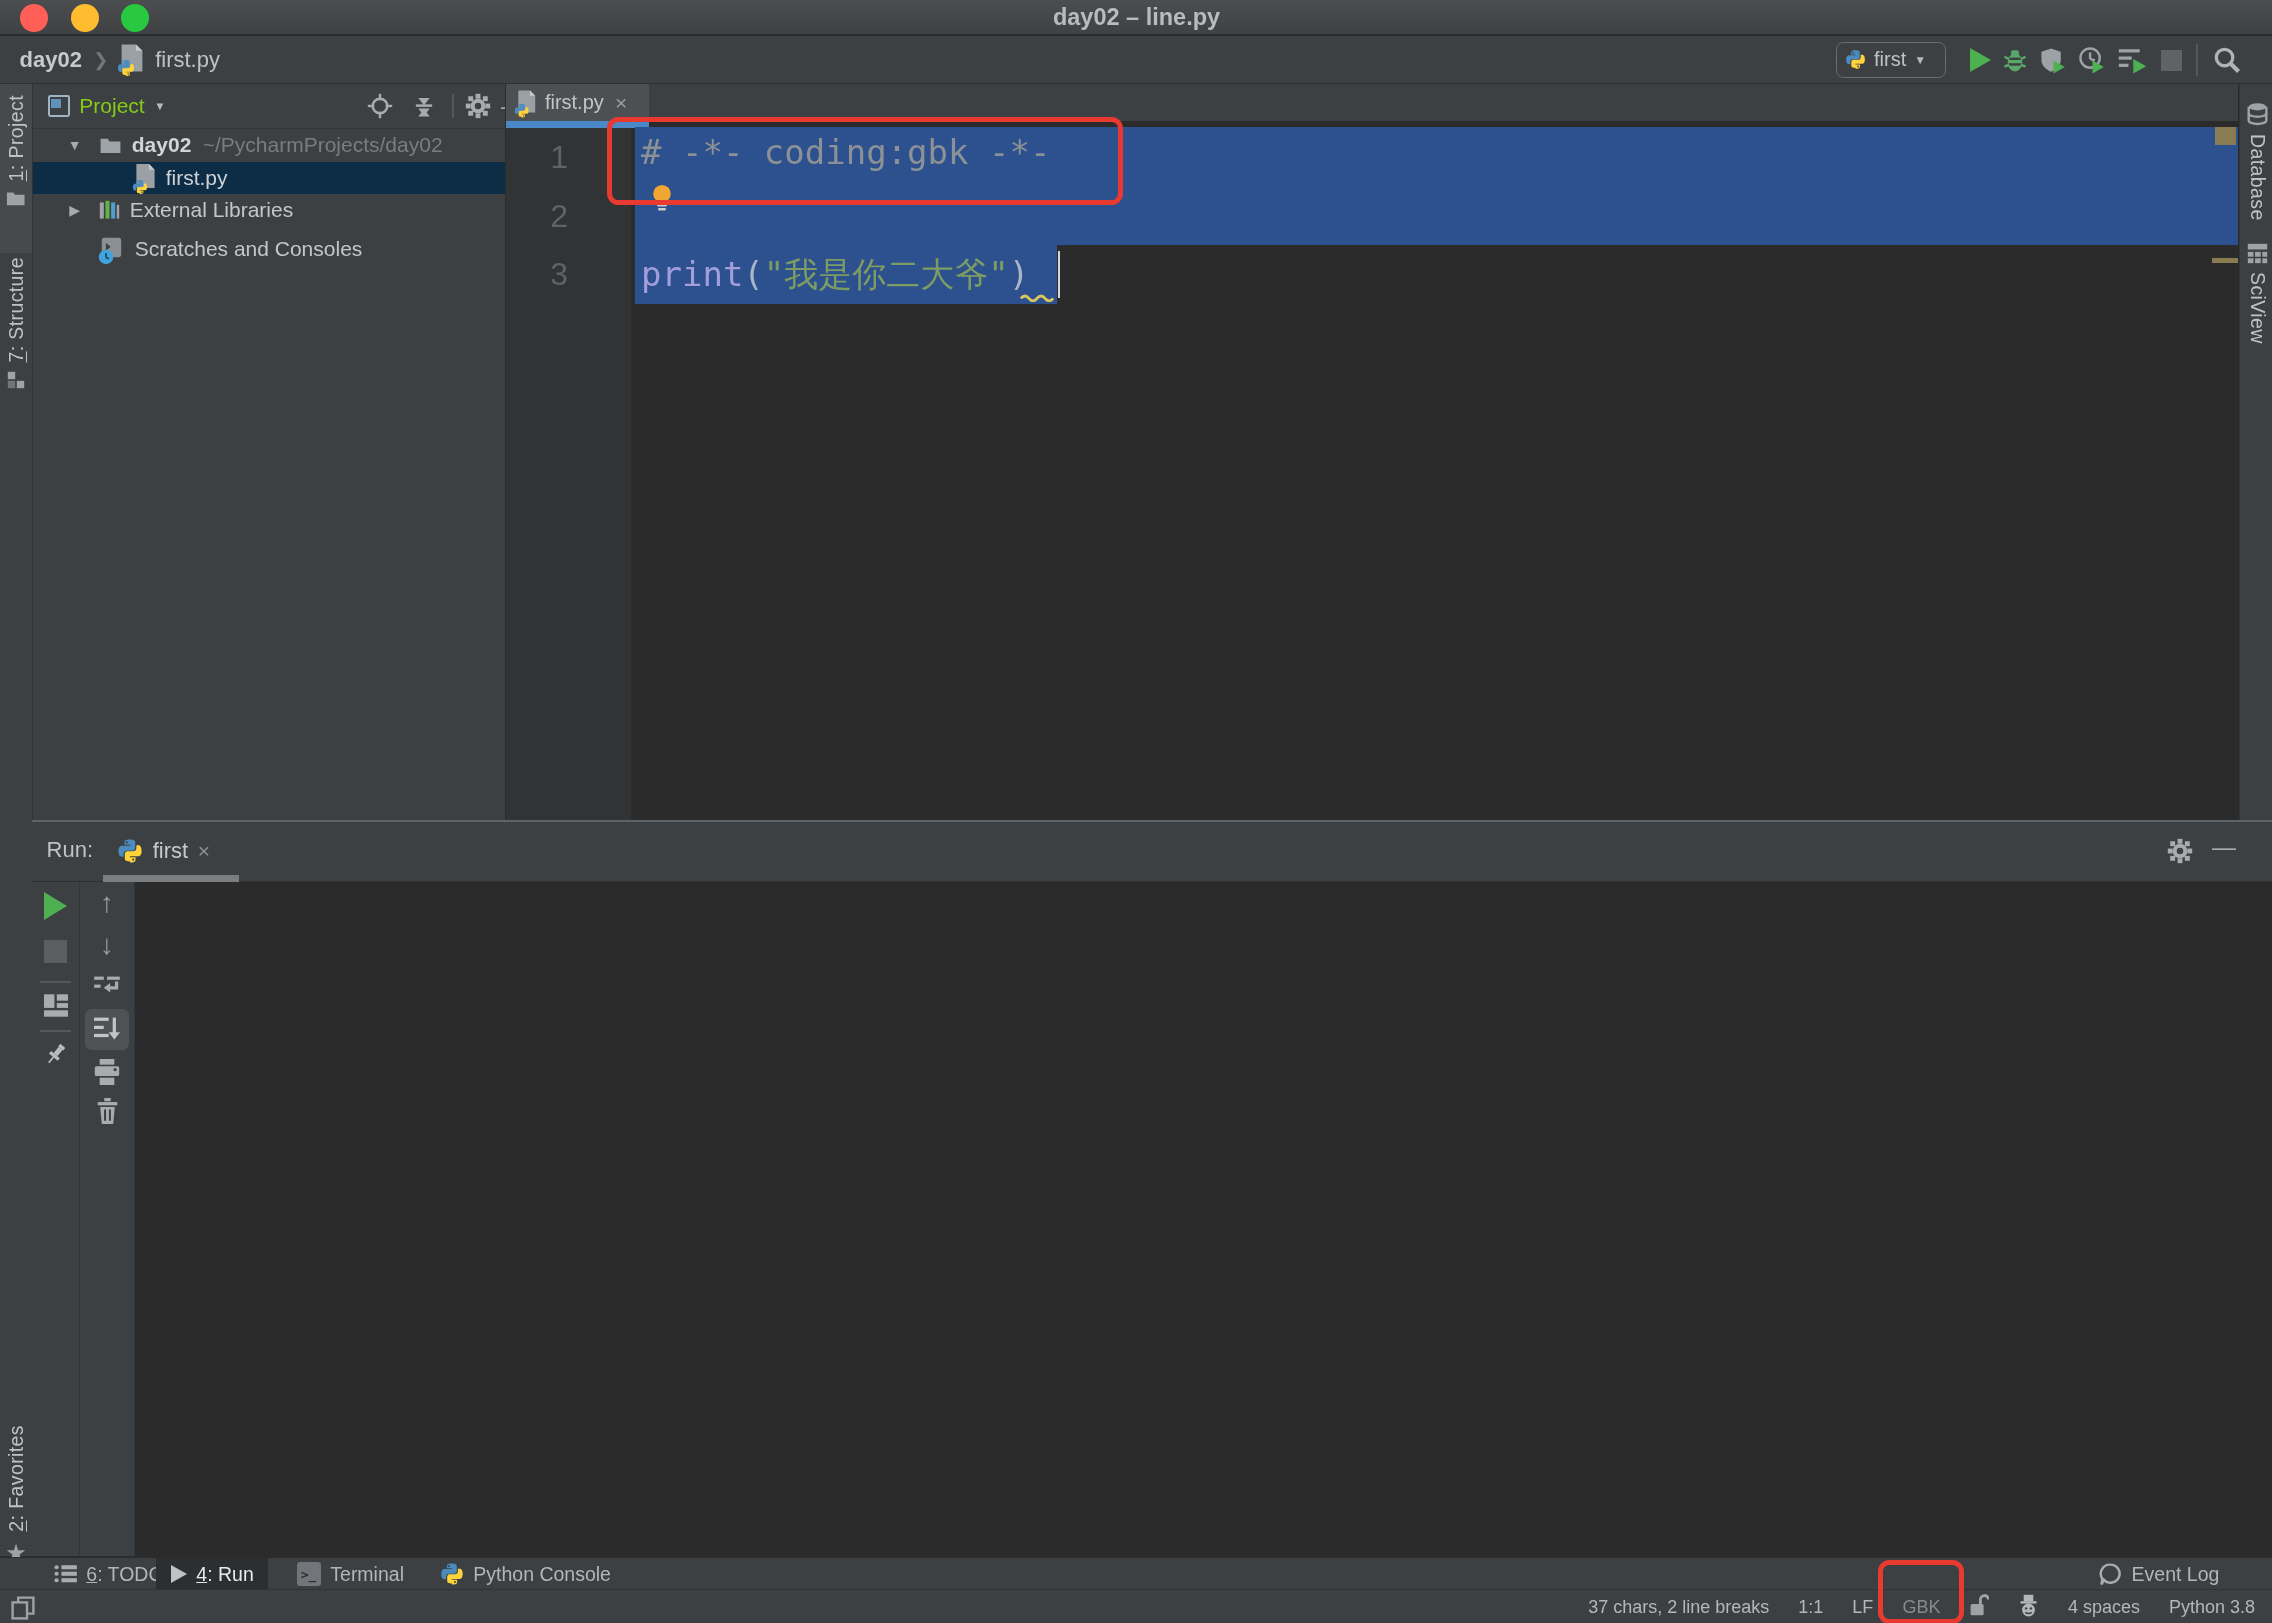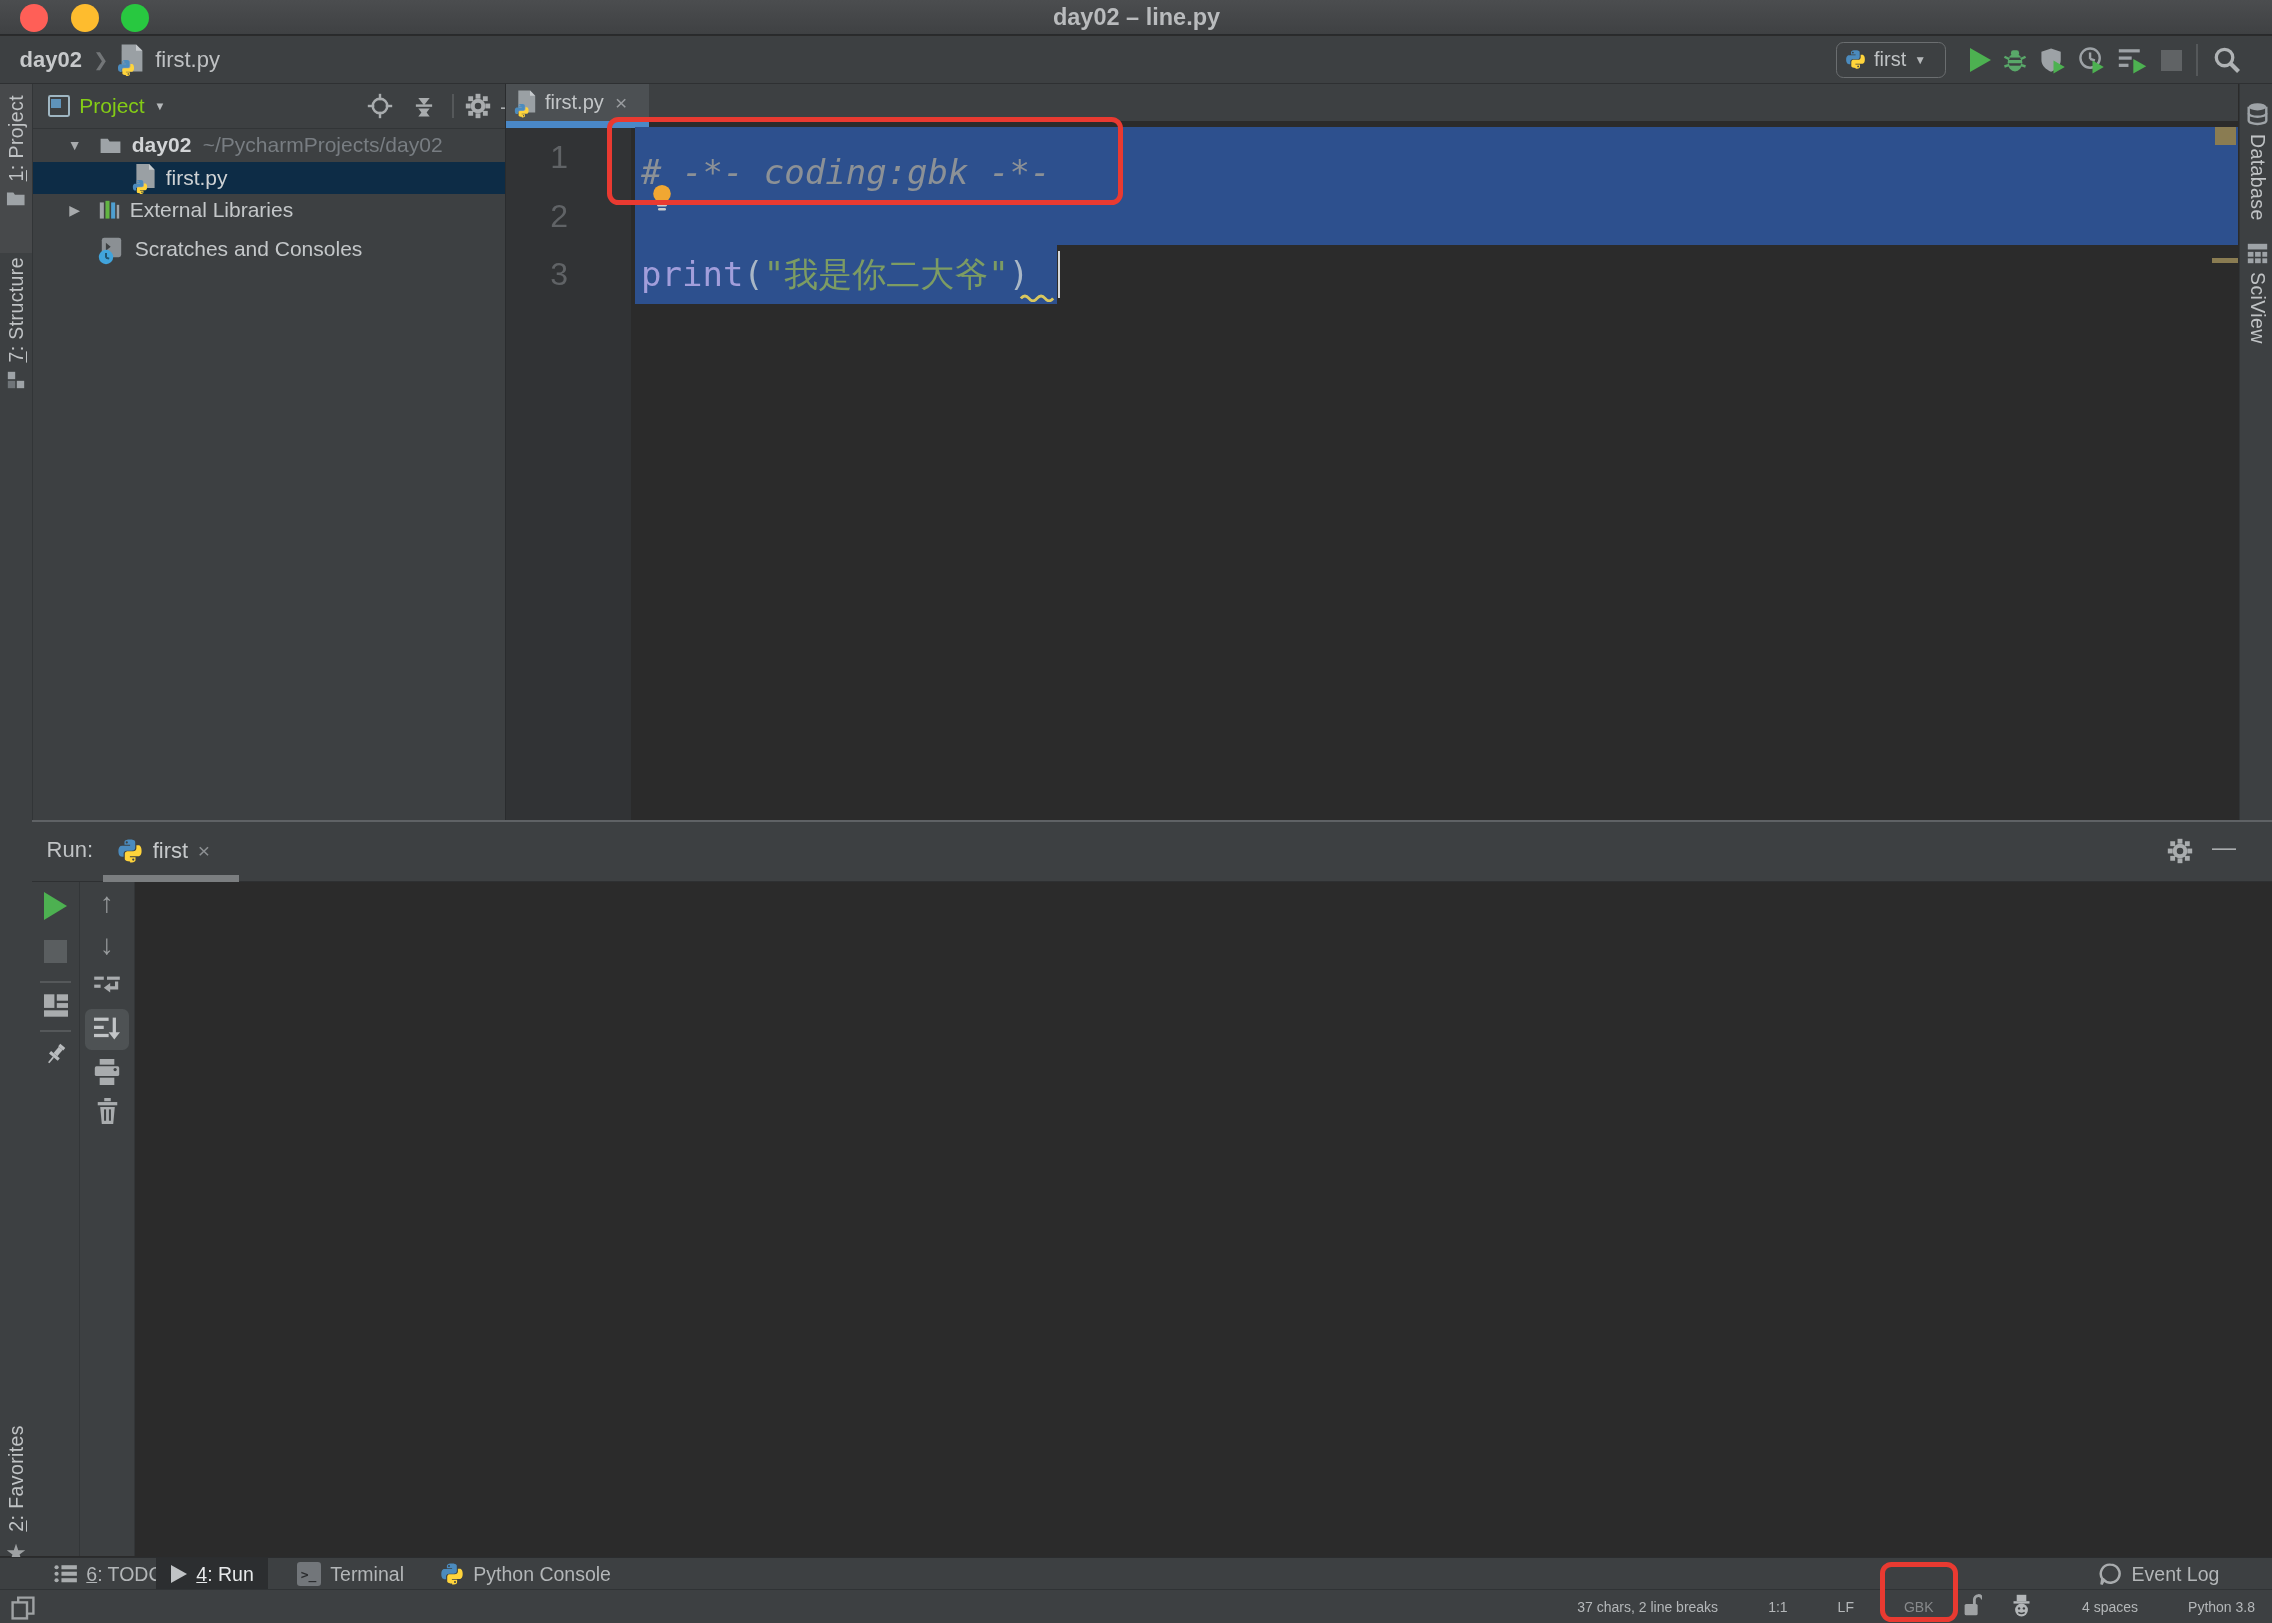--- a/index.html
+++ b/index.html
@@ -51,21 +51,21 @@
   #runcol1{left:32px;top:882px;width:47px;height:674px;background:#3d4042;border-right:0.8px solid #333638;}
   #runcol2{left:80px;top:882px;width:54px;height:674px;background:#3d4042;border-right:0.8px solid #333638;}
   #console{left:135px;top:882px;width:2138px;height:674px;background:#2b2b2b;}
   .conline{font-size:22px;line-height:33px;color:#bdc1c5;white-space:pre;}
   .cicon{position:absolute;left:0;width:100%;display:flex;justify-content:center;}
 
   
   #twbar{left:0;top:1557px;width:2273px;height:32px;background:#3d4042;border-top:0.8px solid #2b2d2f;}
   #statusbar{left:0;top:1589px;width:2273px;height:34px;background:#3d4042;border-top:0.8px solid #303335;}
   .twitem{display:flex;align-items:center;gap:9.7px;height:32px;padding:0 14.6px;font-size:19.5px;color:#b3b6b8;}
-  .stitem{font-size:14px;color:#b4b7b9;white-space:nowrap;margin-left:21px;}
+  .stitem{font-size:18px;color:#b4b7b9;white-space:nowrap;}
 
   
   .playtri{width:0;height:0;border-style:solid;border-color:transparent;}
   .redbox{border:5.7px solid #e93a31;border-radius:11.4px;position:absolute;z-index:40;}
   .hline{background:#55585a;height:1.6px;position:absolute;}
   .chip{background:#4e5254;border-radius:6.5px;}
   .pagewrap{position:relative;display:inline-block;}
 </style>
 </head>
 <body>
@@ -314,21 +314,21 @@
 
   <div id="gutter"></div>
 
   <div class="sel" style="left:129px;top:43px;width:1603px;height:118px;"></div>
   <div class="sel" style="left:129px;top:161px;width:422px;height:59px;"></div>
 
   <div class="lnum" style="left:23px;top:55px;">1</div>
   <div class="lnum" style="left:23px;top:114px;">2</div>
   <div class="lnum" style="left:23px;top:172px;">3</div>
 
-  <div class="codeline mono seg-comment" style="left:135px;top:59px;font-style:italic;"># -*- coding:gbk -*-</div>
+  <div class="codeline mono seg-comment" style="left:135px;top:39px;"># -*- coding:gbk -*-</div>
   <div class="codeline mono" style="left:135px;top:161px;"><span class="seg-func">print</span><span class="seg-paren">(</span><span class="seg-string">"我是你二大爷"</span><span class="seg-paren">)</span></div>
 
   <svg class="a" style="left:513px;top:208px;" width="36" height="9.7" viewBox="0 0 44 12">
       <path d="M2 8 Q7 2 12 8 T22 8 T32 8 T42 8" stroke="#d9c75e" stroke-width="3.5" fill="none"></path>
     </svg>
 
   <div class="a" style="left:552px;top:167px;width:2.4px;height:47px;background:#d4d7d9;"></div>
 
   <div class="a" style="left:144px;top:99px;">
     <svg width="24" height="31" viewBox="0 0 30 38">

